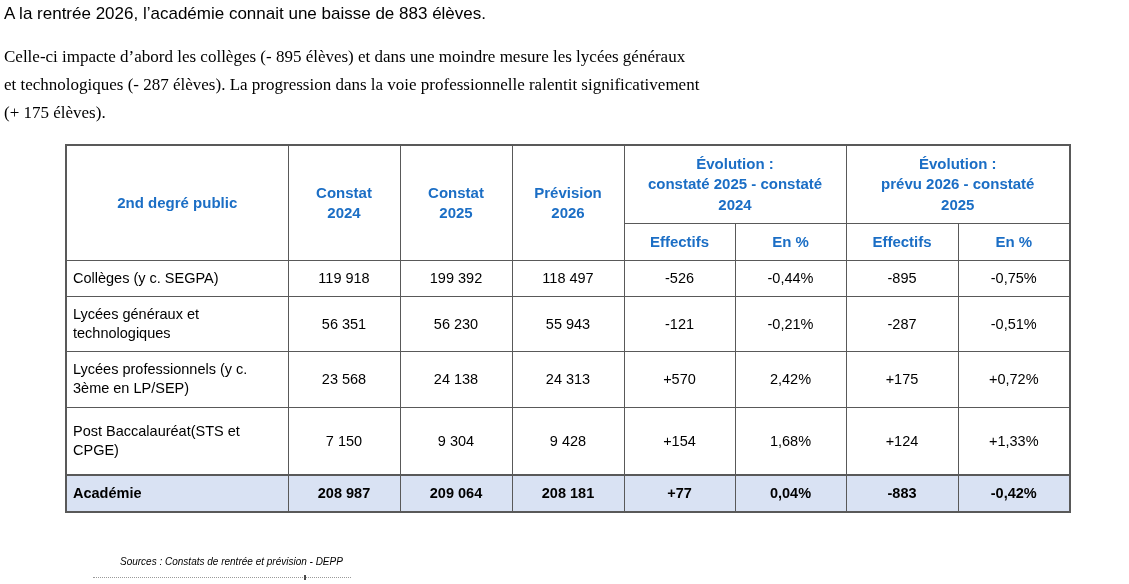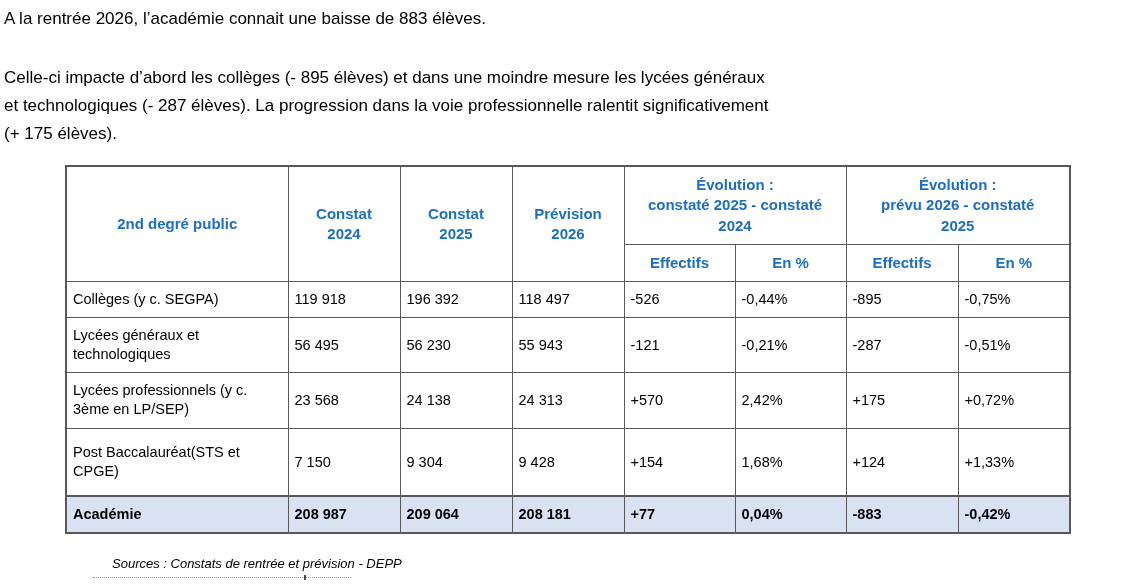--- a/index.html
+++ b/index.html
@@ -14,22 +14,22 @@
     height: 584px;
     position: relative;
     overflow: hidden;
   }
   .intro {
     margin: 0 10px 0 4px;
     font-size: 17px;
     line-height: 28px;
     white-space: pre-line;
   }
-  .intro.first { padding-top: 5px; }
-  .intro.second { margin-top: 31px; }
+  .intro.first { }
+  .intro.second { margin-top: 15px; font-family: Liberation Serif, serif; }
 
   table.stats {
     border-collapse: collapse;
     table-layout: fixed;
     width: 1004px;
     margin: 17px 0 0 65px;
     border: 2px solid var(--table-border, #595959);
   }
   table.stats th,
   table.stats td {
@@ -54,31 +54,31 @@
     font-size: 14.5px;
     vertical-align: middle;
   }
   td.label-cell {
     text-align: left;
     padding-left: 8px;
     white-space: pre-line;
     line-height: 1.3;
     margin-left: 12px;
   }
-  td.value-cell { text-align: left; }
+  td.value-cell { text-align: center; }
   tr.total-row td {
     font-weight: bold;
     background: var(--total-row-bg, #D9E2F3);
     border-top: 2px solid var(--table-border, #595959);
   }
   .sources {
     position: absolute;
-    left: 112px;
+    left: 120px;
     top: 556px;
-    font-size: 13px;
+    font-size: 10px;
     font-style: italic;
     white-space: nowrap;
   }
   .clipped-dotted-line {
     position: absolute;
     left: 93px;
     top: 577px;
     width: 258px;
     height: 0;
     border-top: 1px dotted #9a9a9a;
@@ -131,31 +131,31 @@
       <th>Effectifs</th>
       <th>En %</th>
       <th>Effectifs</th>
       <th>En %</th>
     </tr>
   </thead>
   <tbody>
     <tr style="height:34px">
       <td class="label-cell">Collèges (y c. SEGPA)</td>
       <td class="value-cell">119 918</td>
-      <td class="value-cell">196 392</td>
+      <td class="value-cell">199 392</td>
       <td class="value-cell">118 497</td>
       <td class="value-cell">-526</td>
       <td class="value-cell">-0,44%</td>
       <td class="value-cell">-895</td>
       <td class="value-cell">-0,75%</td>
     </tr>
     <tr style="height:51px">
       <td class="label-cell">Lycées généraux et
 technologiques</td>
-      <td class="value-cell">56 495</td>
+      <td class="value-cell">56 351</td>
       <td class="value-cell">56 230</td>
       <td class="value-cell">55 943</td>
       <td class="value-cell">-121</td>
       <td class="value-cell">-0,21%</td>
       <td class="value-cell">-287</td>
       <td class="value-cell">-0,51%</td>
     </tr>
     <tr style="height:56px">
       <td class="label-cell">Lycées professionnels (y c.
 3ème en LP/SEP)</td>

